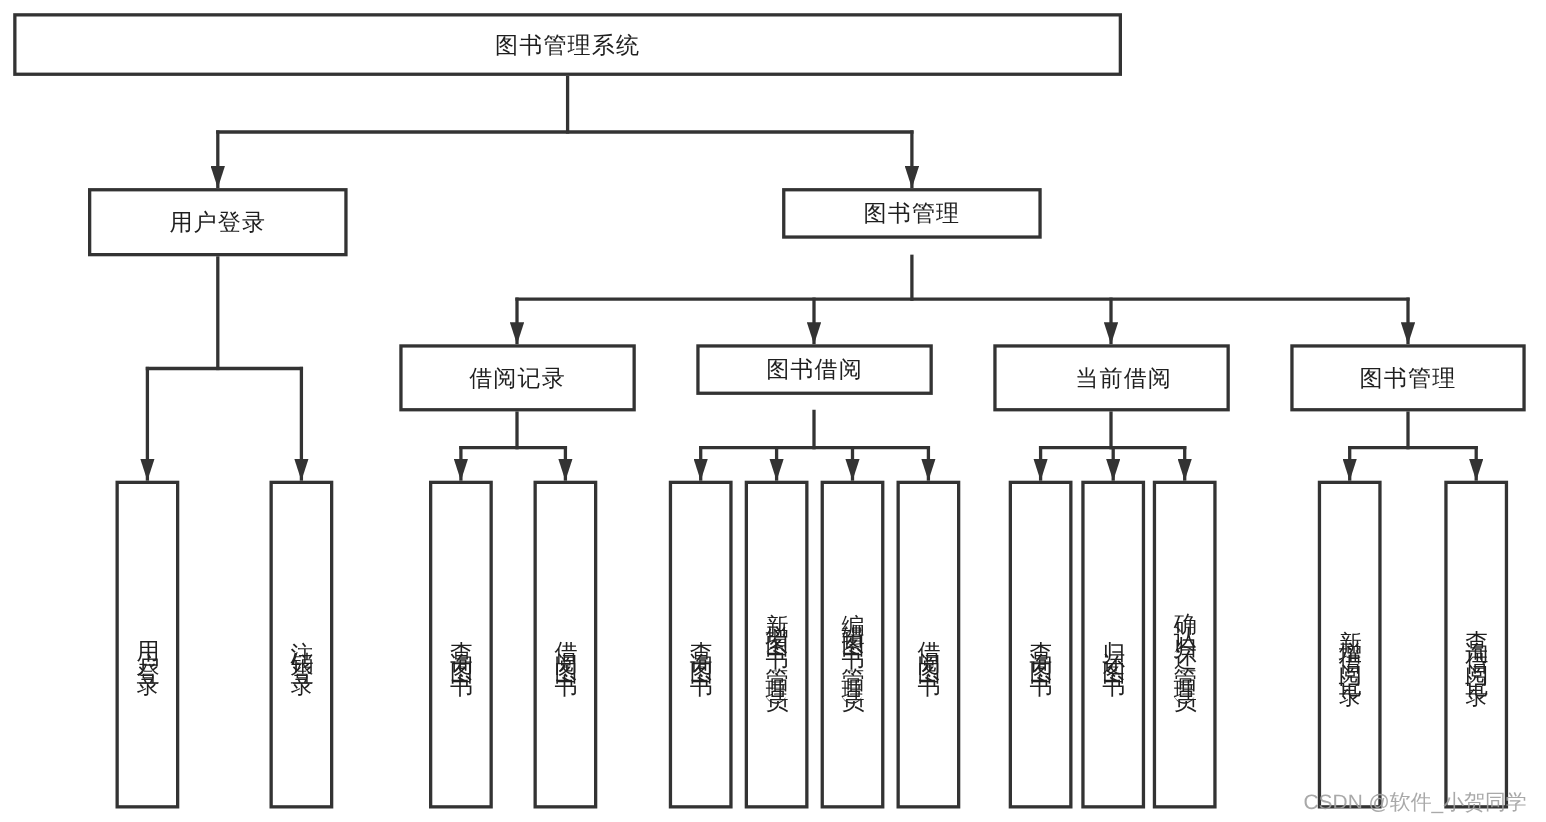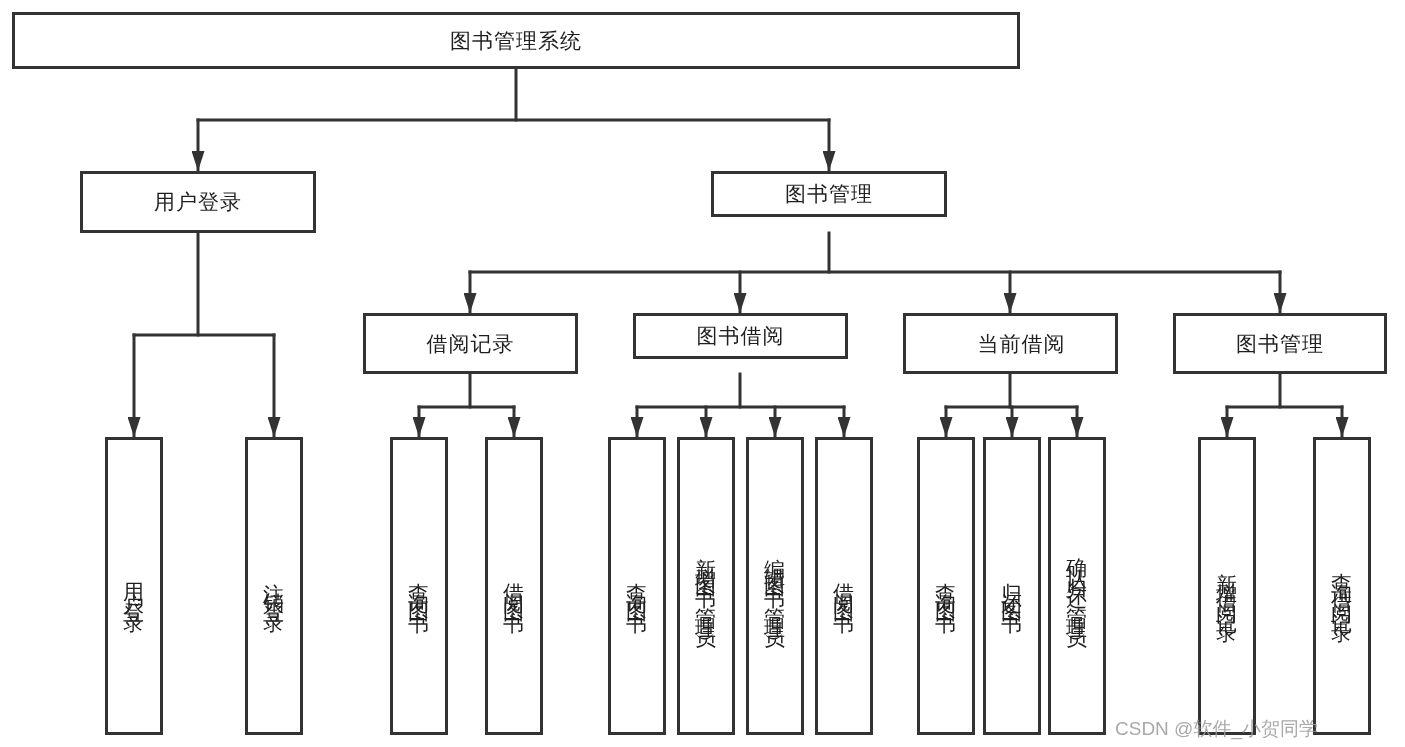--- a/index.html
+++ b/index.html
@@ -73,21 +73,21 @@
   .l-bb2 { left: 677px; }
   .l-bb3 { left: 746px; }
   .l-bb4 { left: 815px; }
   .l-cb1 { left: 917px; }
   .l-cb2 { left: 983px; }
   .l-cb3 { left: 1048px; }
   .l-br1 { left: 1198px; }
   .l-br2 { left: 1313px; }
   .watermark {
     position: absolute;
-    left: 1115px;
+    left: 1185px;
     top: 716px;
     font-size: 19px;
     color: rgba(160,160,160,0.9);
     z-index: 5;
     white-space: nowrap;
   }
 </style>
 </head>
 <body>
 

